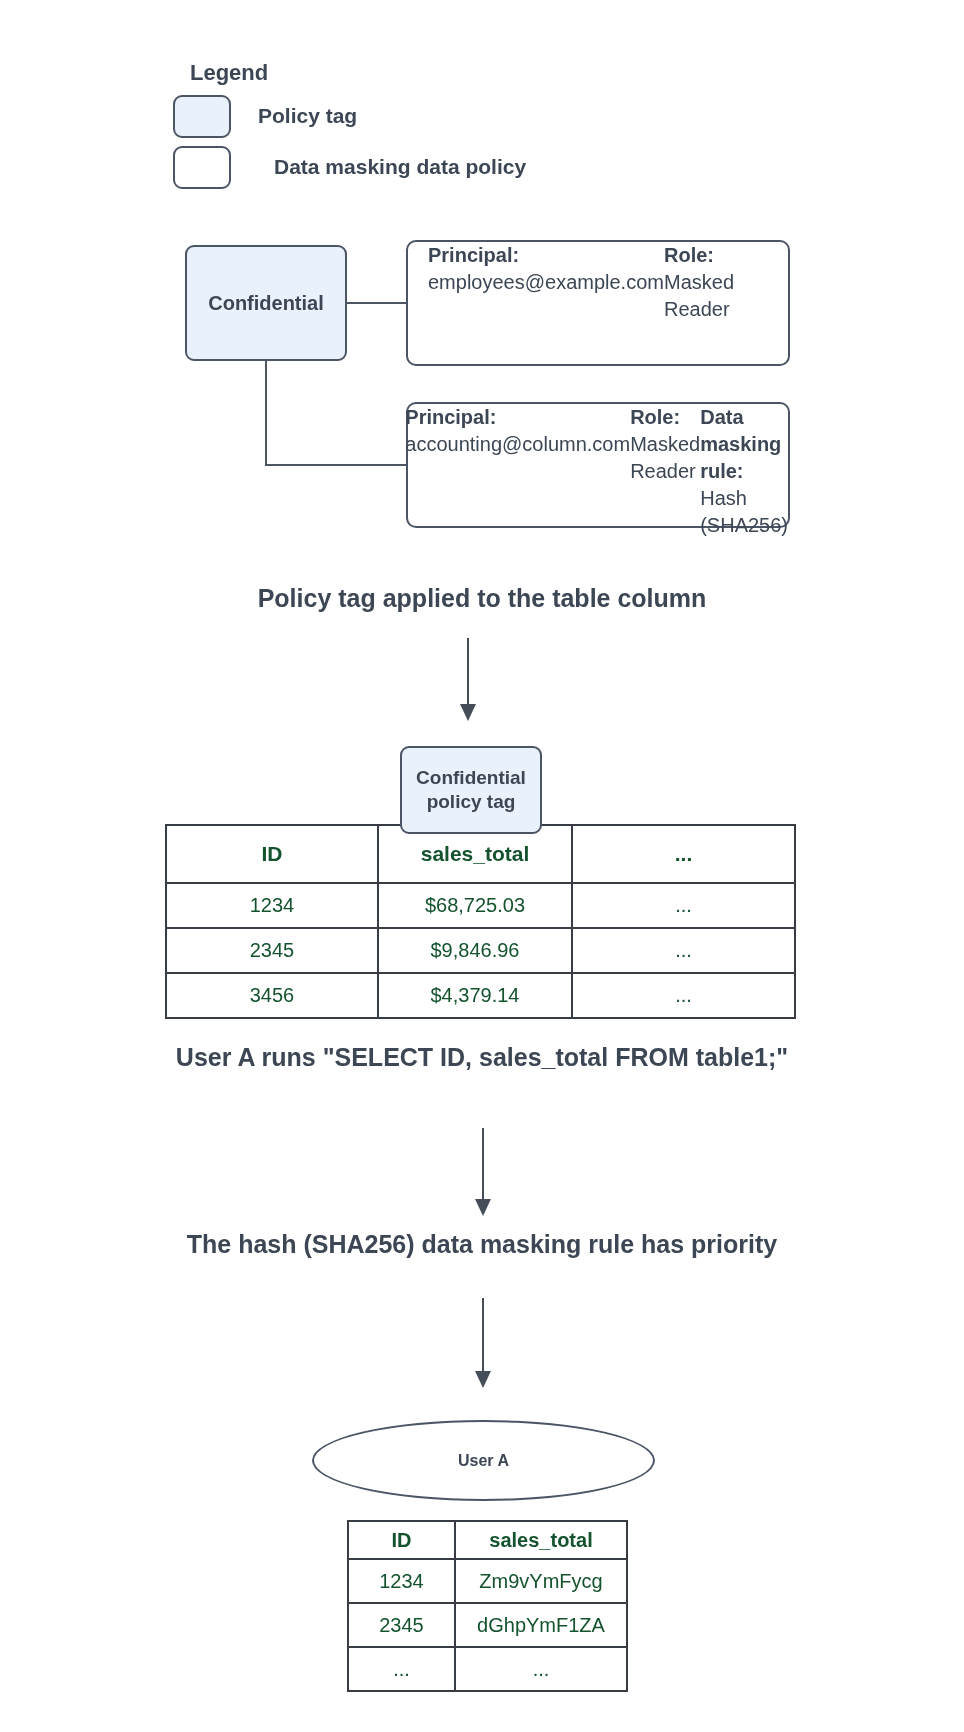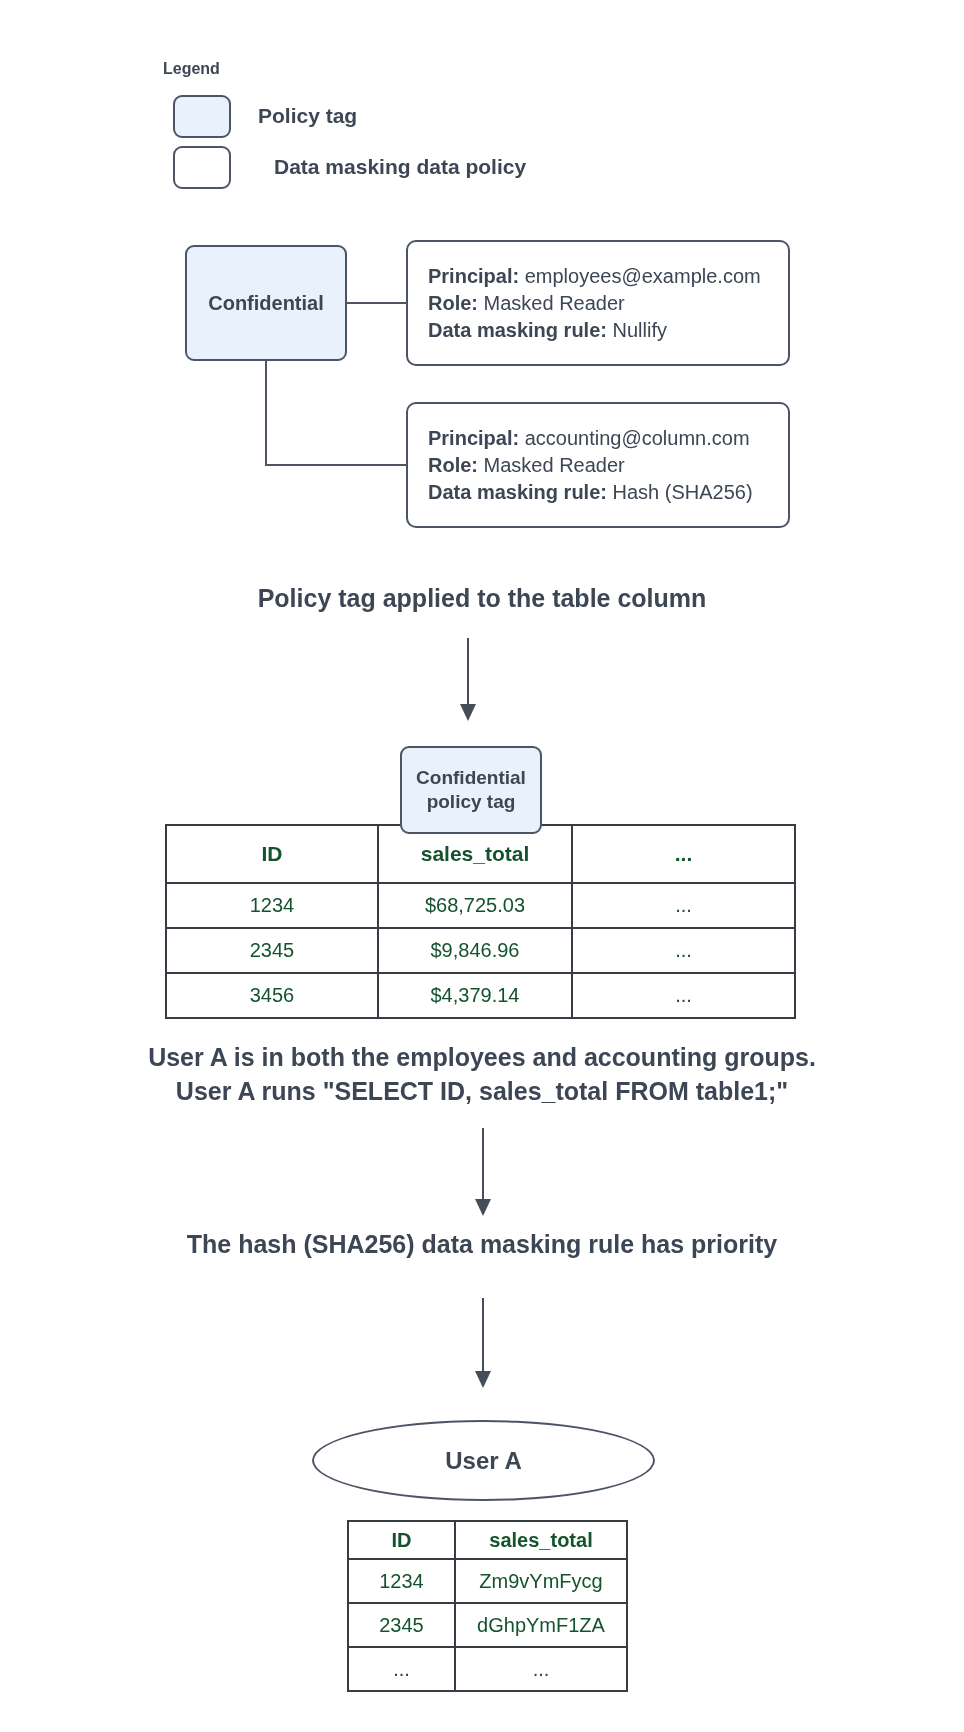--- a/index.html
+++ b/index.html
@@ -1,37 +1,37 @@
 <!DOCTYPE html>
 <html><head>
 <meta charset="utf-8">
 <style>
   html,body{margin:0;padding:0;background:#ffffff;}
   .canvas{
     position:relative;width:964px;height:1732px;background:#ffffff;
     font-family:"Liberation Sans", sans-serif;color:#3c4654;overflow:hidden;
   }
   
-  .legend-title{position:absolute;left:163px;top:60px;font-size:16px;font-weight:bold;}
+  .legend-title{position:absolute;left:190px;top:60px;font-size:22px;font-weight:bold;}
   .swatch{position:absolute;width:58px;height:43px;border:2px solid #4b5565;border-radius:9px;box-sizing:border-box;}
   .swatch.blue{background:#e8f1fc;}
   .swatch.white{background:#ffffff;}
   .legend-label{position:absolute;font-size:21px;font-weight:bold;}
   
   .node{
     position:absolute;background:#e8f1fc;border:2px solid #4b5565;border-radius:9px;
     box-sizing:border-box;display:flex;align-items:center;justify-content:center;
     font-weight:bold;text-align:center;
   }
   .node-confidential{left:185px;top:245px;width:162px;height:116px;font-size:20px;}
   .node-coltag{left:400px;top:746px;width:142px;height:88px;font-size:19px;line-height:24px;z-index:3;}
   .policy-box{
     position:absolute;left:406px;width:384px;height:126px;background:#ffffff;
     border:2px solid #4b5565;border-radius:10px;box-sizing:border-box;
-    display:flex;flex-direction:column;justify-content:center;padding-left:20px;
+    display:flex;flex-direction:row;justify-content:flex-end;padding-left:20px;
     font-size:20px;line-height:27px;
   }
   .policy-box .plabel{font-weight:bold;}
   .box-1{top:240px;}
   .box-2{top:402px;}
   
   .line{position:absolute;background:#4e5663;}
   .line.h{height:2px;}
   .line.v{width:2px;}
   .v-arrow{position:absolute;width:16px;}
@@ -51,21 +51,21 @@
   .tbl-source{left:165px;top:824px;width:629px;}
   .tbl-source th{height:54px;font-size:21px;font-weight:bold;}
   .tbl-source td{height:41px;font-size:20px;}
   .tbl-result{left:347px;top:1520px;width:279px;}
   .tbl-result th{height:34px;font-size:20px;font-weight:bold;}
   .tbl-result td{height:40px;font-size:20px;}
   
   .ellipse{
     position:absolute;left:312px;top:1420px;width:343px;height:81px;background:#ffffff;
     border:2px solid #4b5565;border-radius:50%;box-sizing:border-box;
-    display:flex;align-items:center;justify-content:center;font-size:24px;font-weight:bold;
+    display:flex;align-items:center;justify-content:center;font-size:16px;font-weight:bold;
   }
 </style>
 </head>
 <body>
 
 <div class="canvas">
 
   <div class="legend-title">Legend</div>
   <div class="swatch blue" style="left:173px;top:95px;"></div>
   <div class="legend-label" style="left:258px;top:104px;">Policy tag</div>
@@ -76,21 +76,20 @@
     <span>Confidential</span>
   </div>
 
   <div class="line h" style="left:347px;top:302px;width:59px;"></div>
   <div class="line v" style="left:265px;top:360px;height:106px;"></div>
   <div class="line h" style="left:265px;top:464px;width:141px;"></div>
 
   <div class="policy-box box-1">
     <div><span class="plabel">Principal:</span> <span>employees@example.com</span></div>
     <div><span class="plabel">Role:</span> <span>Masked Reader</span></div>
-    <div><span class="plabel">Data masking rule:</span> <span>Nullify</span></div>
   </div>
 
   <div class="policy-box box-2">
     <div><span class="plabel">Principal:</span> <span>accounting@column.com</span></div>
     <div><span class="plabel">Role:</span> <span>Masked Reader</span></div>
     <div><span class="plabel">Data masking rule:</span> <span>Hash (SHA256)</span></div>
   </div>
 
   <div class="heading" style="top:584px;">Policy tag applied to the table column</div>
 
@@ -130,21 +129,20 @@
     </table>
 
   <div class="node node-coltag">
     <span>
       <span>Confidential</span><br>
       <span>policy tag</span>
     </span>
   </div>
 
   <div class="heading two-line" style="top:1040px;">
-    <div>User A is in both the employees and accounting groups.</div>
     <div>User A runs "SELECT ID, sales_total FROM table1;"</div>
   </div>
 
   <div class="v-arrow" style="left:475px;top:1128px;height:90px;">
     <div class="shaft" style="height:72px;"></div>
     <div class="head" style="top:71px;"></div>
   </div>
 
   <div class="heading" style="top:1230px;">The hash (SHA256) data masking rule has priority</div>
 

